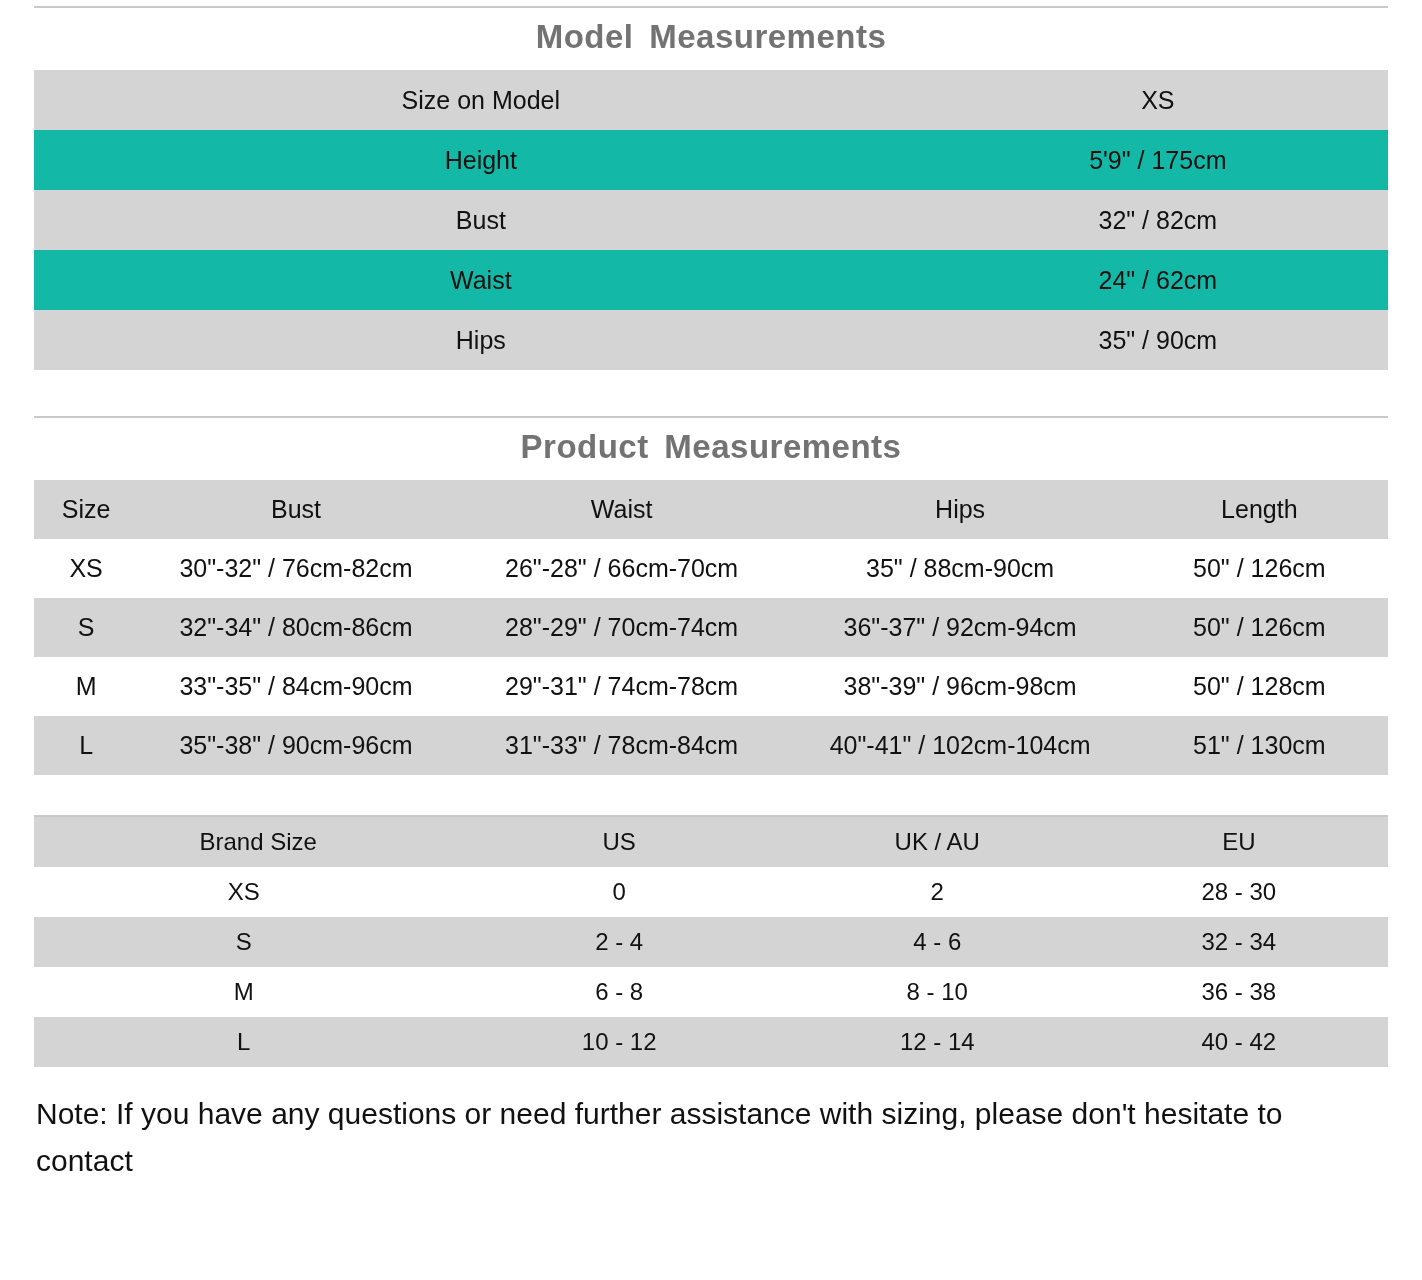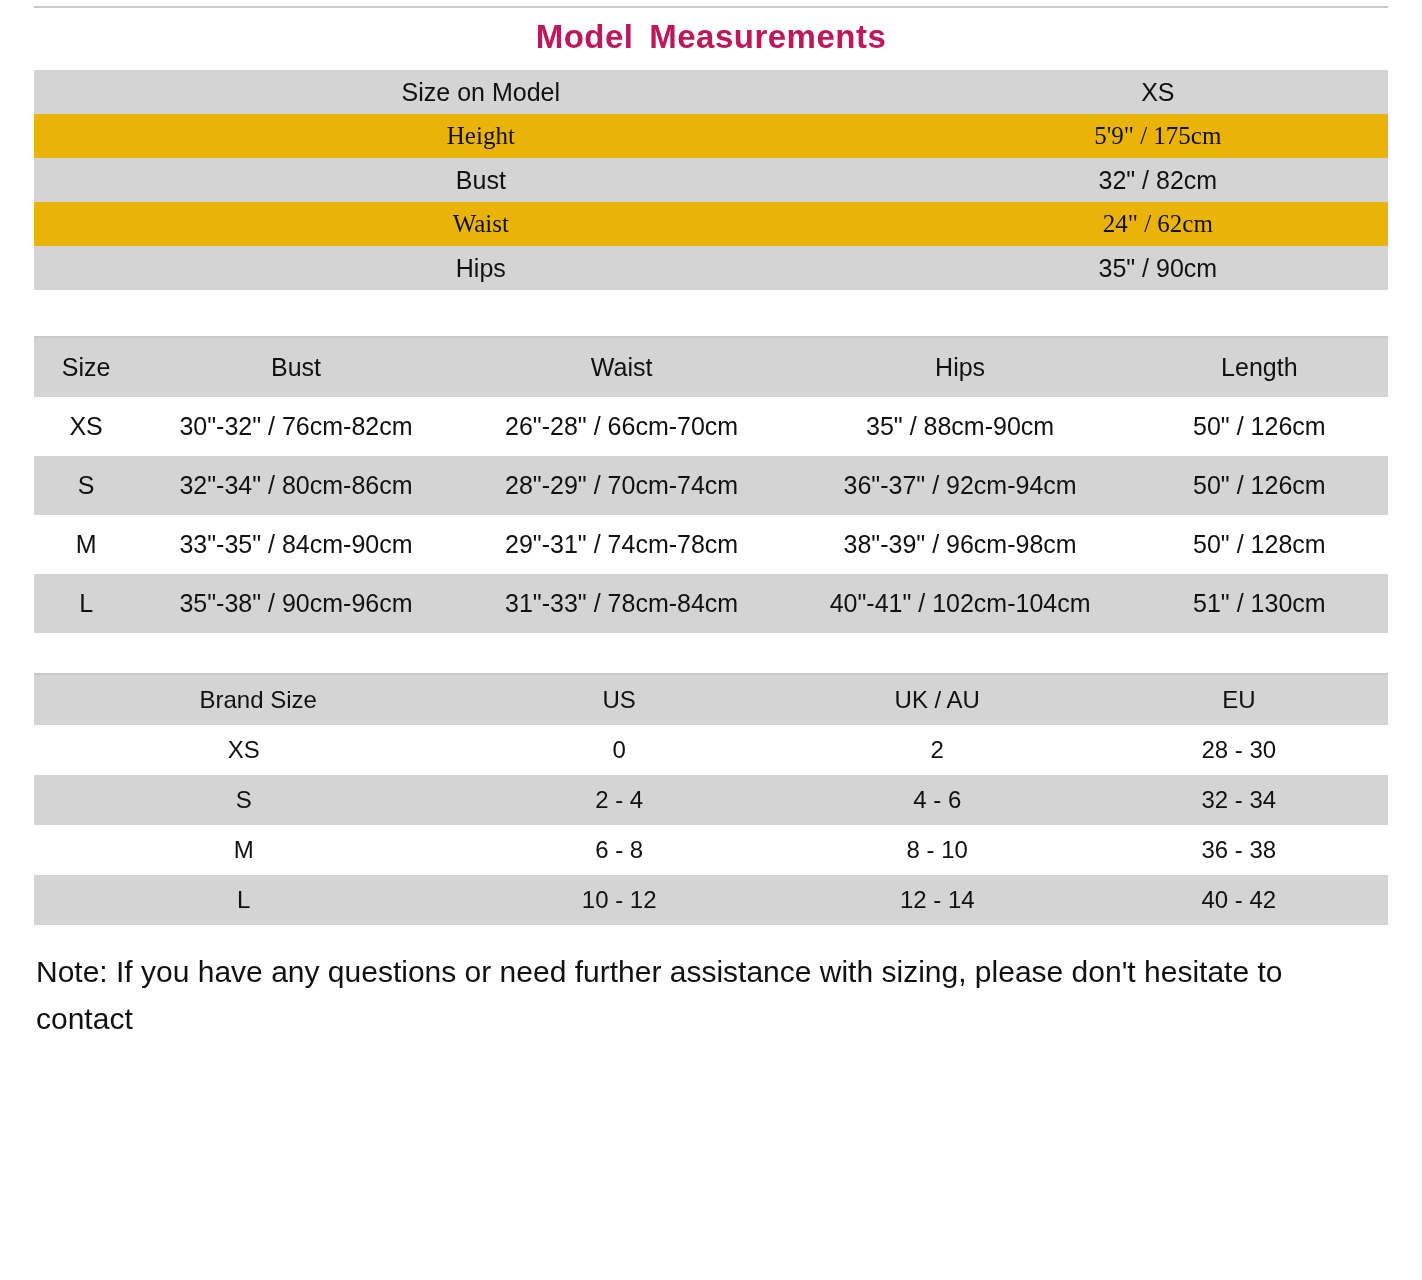--- a/index.html
+++ b/index.html
@@ -25,41 +25,41 @@
     margin: 0;
   }
   .top-rule { margin-top: 6px; }
   .section-title {
     text-align: center;
     font-size: 33px;
     font-weight: bold;
     letter-spacing: 0.5px;
     word-spacing: 6px;
     margin: 10px 0 14px 0;
-    color: #be185d;
+    color: #737373;
   }
   table {
     width: 100%;
     border-collapse: collapse;
     table-layout: fixed;
   }
   td, th {
     padding: 0;
     margin: 0;
     font-weight: normal;
     text-align: center;
     color: #111;
   }
   
   .t-model td {
-    height: 44px;
+    height: 60px;
     font-size: 25px;
   }
   .t-model tr.shaded td { background: #d4d4d4; }
-  .t-model tr.plain td { background: #eab308; font-family: Liberation Serif, serif; }
+  .t-model tr.plain td { background: #14b8a6; }
   .t-model .c-label { width: 66%; }
   .t-model .c-value { width: 34%; }
 
   
   .t-product td {
     height: 59px;
     font-size: 25px;
   }
   .t-product tr.shaded td { background: #d4d4d4; }
   .t-product tr.plain td { background: #ffffff; }
@@ -126,20 +126,21 @@
       <tr class="shaded">
         <td class="c-label">Hips</td>
         <td class="c-value">35" / 90cm</td>
       </tr>
     </tbody>
   </table>
 
   <div class="spacer-lg"></div>
   <div class="rule"></div>
 
+  <h2 class="section-title">Product  Measurements</h2>
 
   <table class="t-product">
     <tbody>
       <tr class="shaded">
         <td class="col-size">Size</td>
         <td class="col-bust">Bust</td>
         <td class="col-waist">Waist</td>
         <td class="col-hips">Hips</td>
         <td class="col-length">Length</td>
       </tr>

